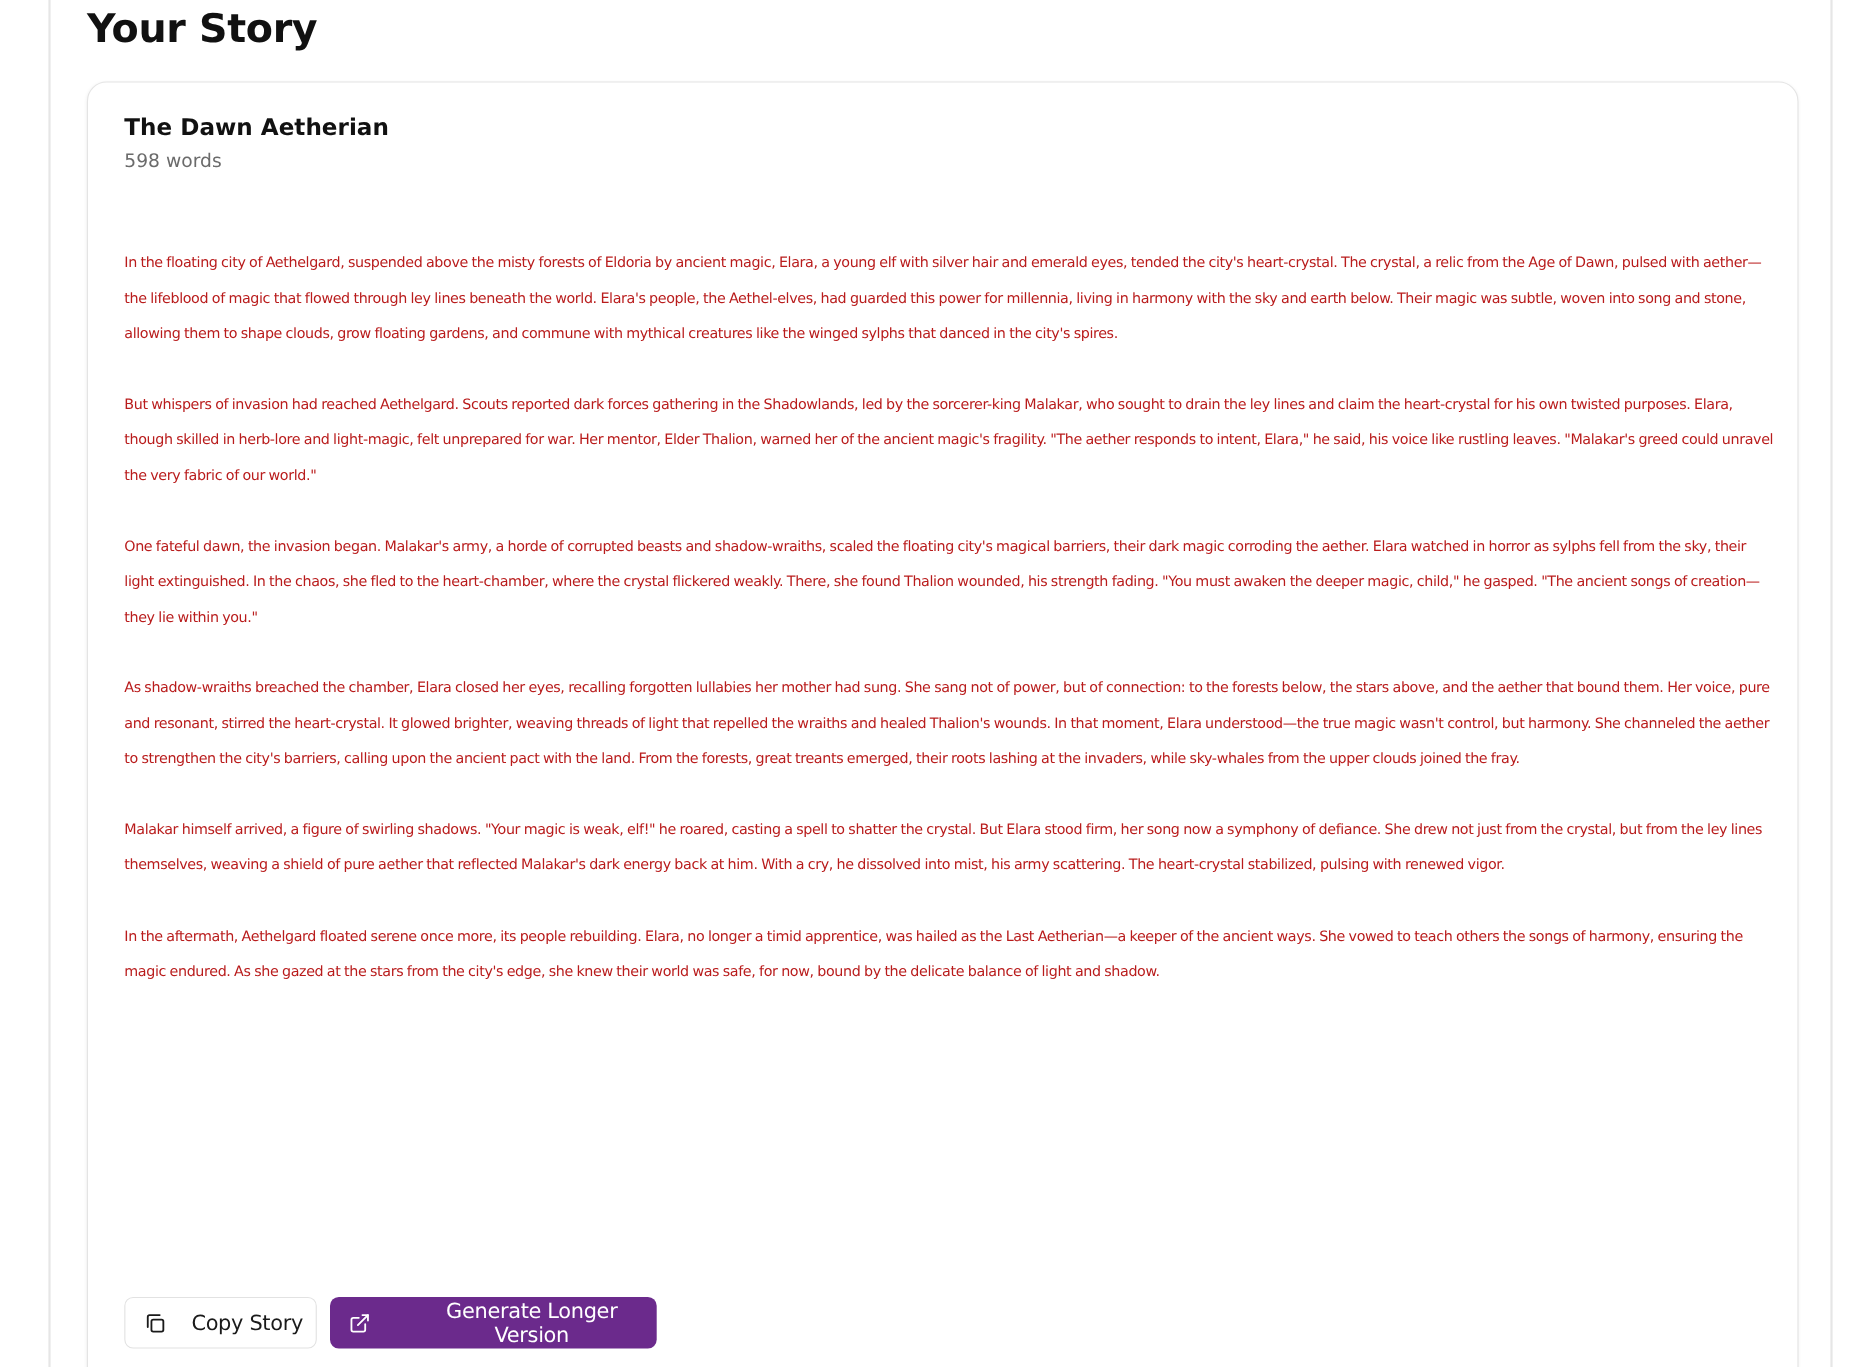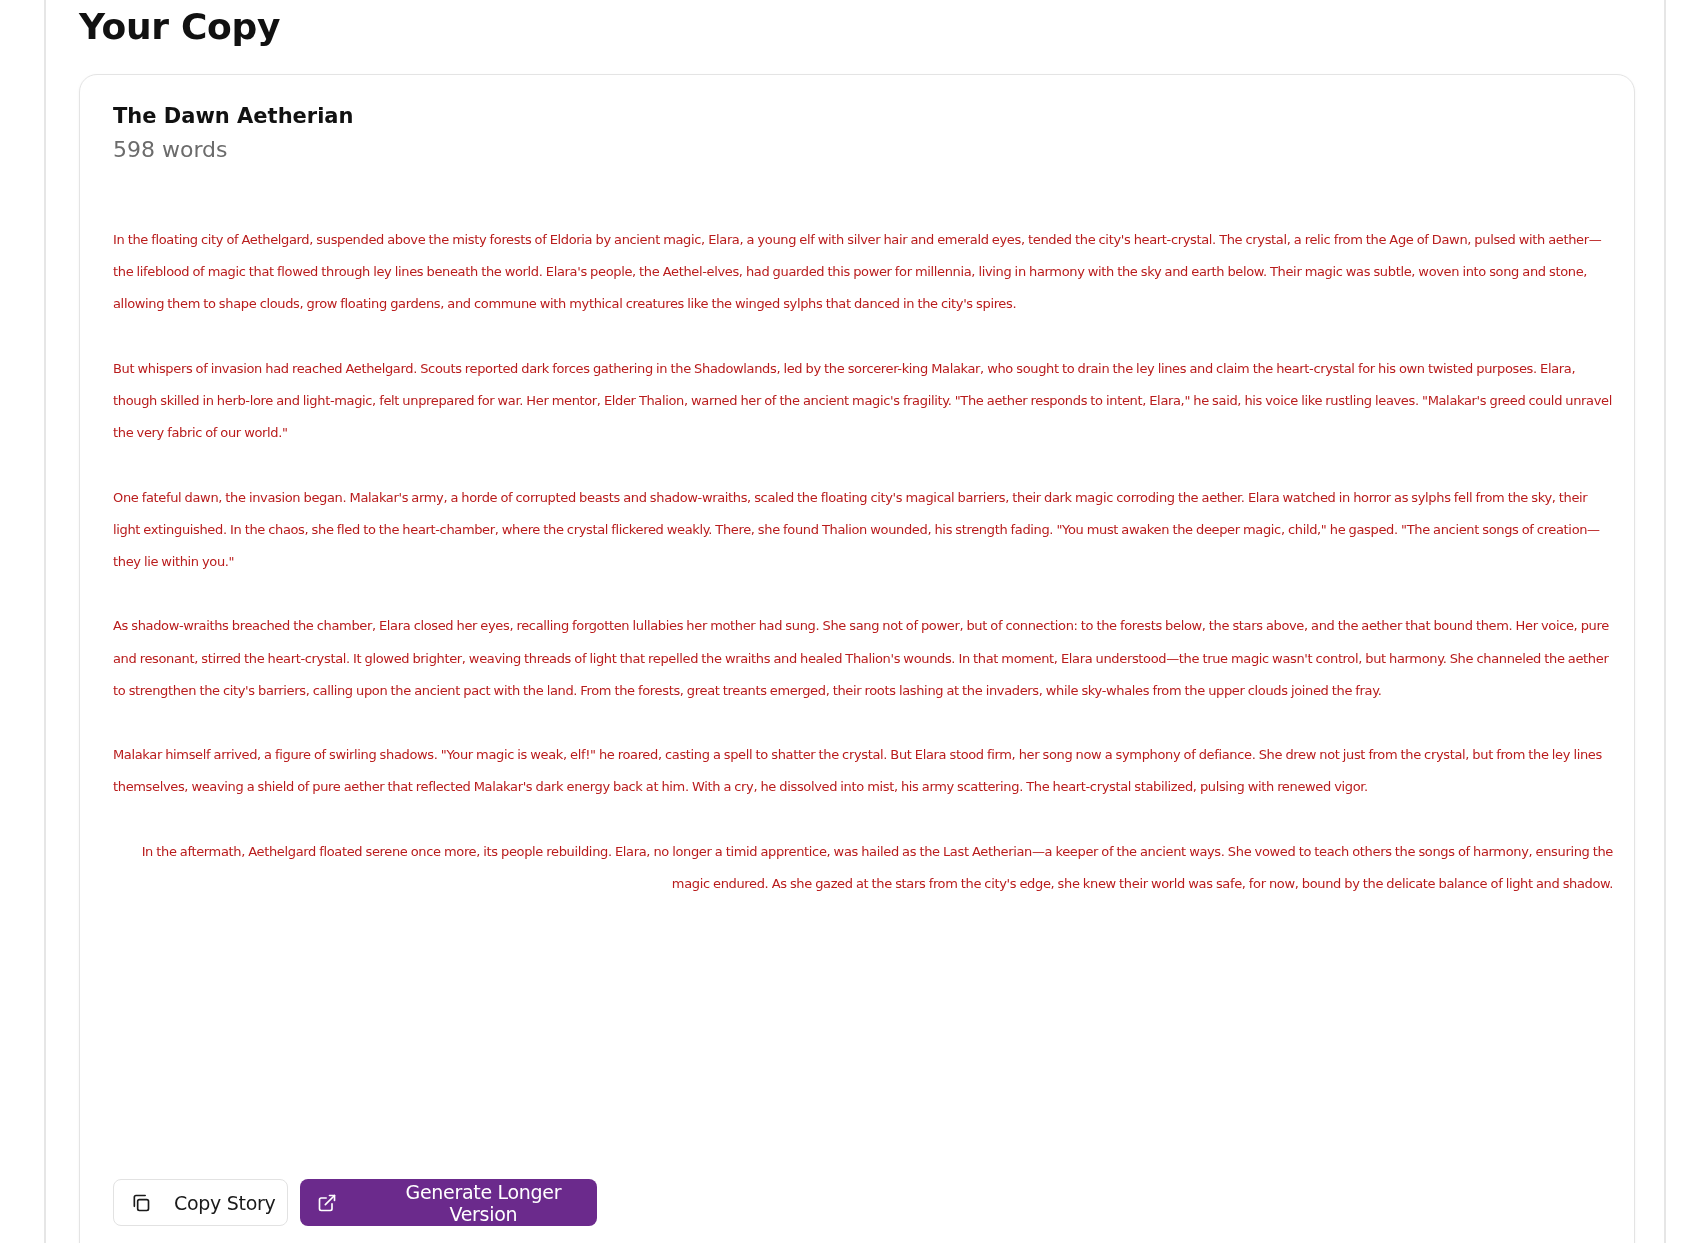--- a/index.html
+++ b/index.html
@@ -37,36 +37,36 @@
   .story-title {
     position: absolute;
     left: 33px; top: 29px;
     font-size: 21px;
     font-weight: bold;
     color: #111111;
   }
   .word-count {
     position: absolute;
     left: 33px; top: 62px;
-    font-size: 22px;
+    font-size: 17px;
     color: #6b6b6b;
   }
   .story-body {
     position: absolute;
     left: 33px; top: 119px;
     width: 1500px;
     font-size: 13px;
     line-height: 32.2px;
     color: #b91c1c;
     letter-spacing: -0.35px;
     word-spacing: -0.5px;
     margin-top: 30px;
   }
   .story-body p { margin: 0 0 32.2px 0; }
-  .story-body p:last-child { margin-bottom: 0; text-align: right; }
+  .story-body p:last-child { margin-bottom: 0; }
   .actions {
     position: absolute;
     left: 33px; top: 1104px;
     display: flex; gap: 12px;
   }
   .btn {
     height: 47px;
     display: flex; align-items: center;
     border-radius: 8px;
     font-size: 19px;
@@ -93,21 +93,21 @@
     width: 22px; height: 22px;
     display: inline-flex; align-items: center; justify-content: center;
     margin-right: 22px;
   }
   .btn-generate .icon { margin-right: 20px; }
 </style>
 </head>
 <body>
 
 <div class="page">
-  <h1 class="page-title">Your Copy</h1>
+  <h1 class="page-title">Your Story</h1>
 
   <div class="card">
     <div class="story-title">The Dawn Aetherian</div>
     <div class="word-count">598 words</div>
 
     <div class="story-body">
       <p>In the floating city of Aethelgard, suspended above the misty forests of Eldoria by ancient magic, Elara, a young elf with silver hair and emerald eyes, tended the city's heart-crystal. The crystal, a relic from the Age of Dawn, pulsed with aether—the lifeblood of magic that flowed through ley lines beneath the world. Elara's people, the Aethel-elves, had guarded this power for millennia, living in harmony with the sky and earth below. Their magic was subtle, woven into song and stone, allowing them to shape clouds, grow floating gardens, and commune with mythical creatures like the winged sylphs that danced in the city's spires.</p>
       <p>But whispers of invasion had reached Aethelgard. Scouts reported dark forces gathering in the Shadowlands, led by the sorcerer-king Malakar, who sought to drain the ley lines and claim the heart-crystal for his own twisted purposes. Elara, though skilled in herb-lore and light-magic, felt unprepared for war. Her mentor, Elder Thalion, warned her of the ancient magic's fragility. "The aether responds to intent, Elara," he said, his voice like rustling leaves. "Malakar's greed could unravel the very fabric of our world."</p>
       <p>One fateful dawn, the invasion began. Malakar's army, a horde of corrupted beasts and shadow-wraiths, scaled the floating city's magical barriers, their dark magic corroding the aether. Elara watched in horror as sylphs fell from the sky, their light extinguished. In the chaos, she fled to the heart-chamber, where the crystal flickered weakly. There, she found Thalion wounded, his strength fading. "You must awaken the deeper magic, child," he gasped. "The ancient songs of creation—they lie within you."</p>
       <p>As shadow-wraiths breached the chamber, Elara closed her eyes, recalling forgotten lullabies her mother had sung. She sang not of power, but of connection: to the forests below, the stars above, and the aether that bound them. Her voice, pure and resonant, stirred the heart-crystal. It glowed brighter, weaving threads of light that repelled the wraiths and healed Thalion's wounds. In that moment, Elara understood—the true magic wasn't control, but harmony. She channeled the aether to strengthen the city's barriers, calling upon the ancient pact with the land. From the forests, great treants emerged, their roots lashing at the invaders, while sky-whales from the upper clouds joined the fray.</p>

